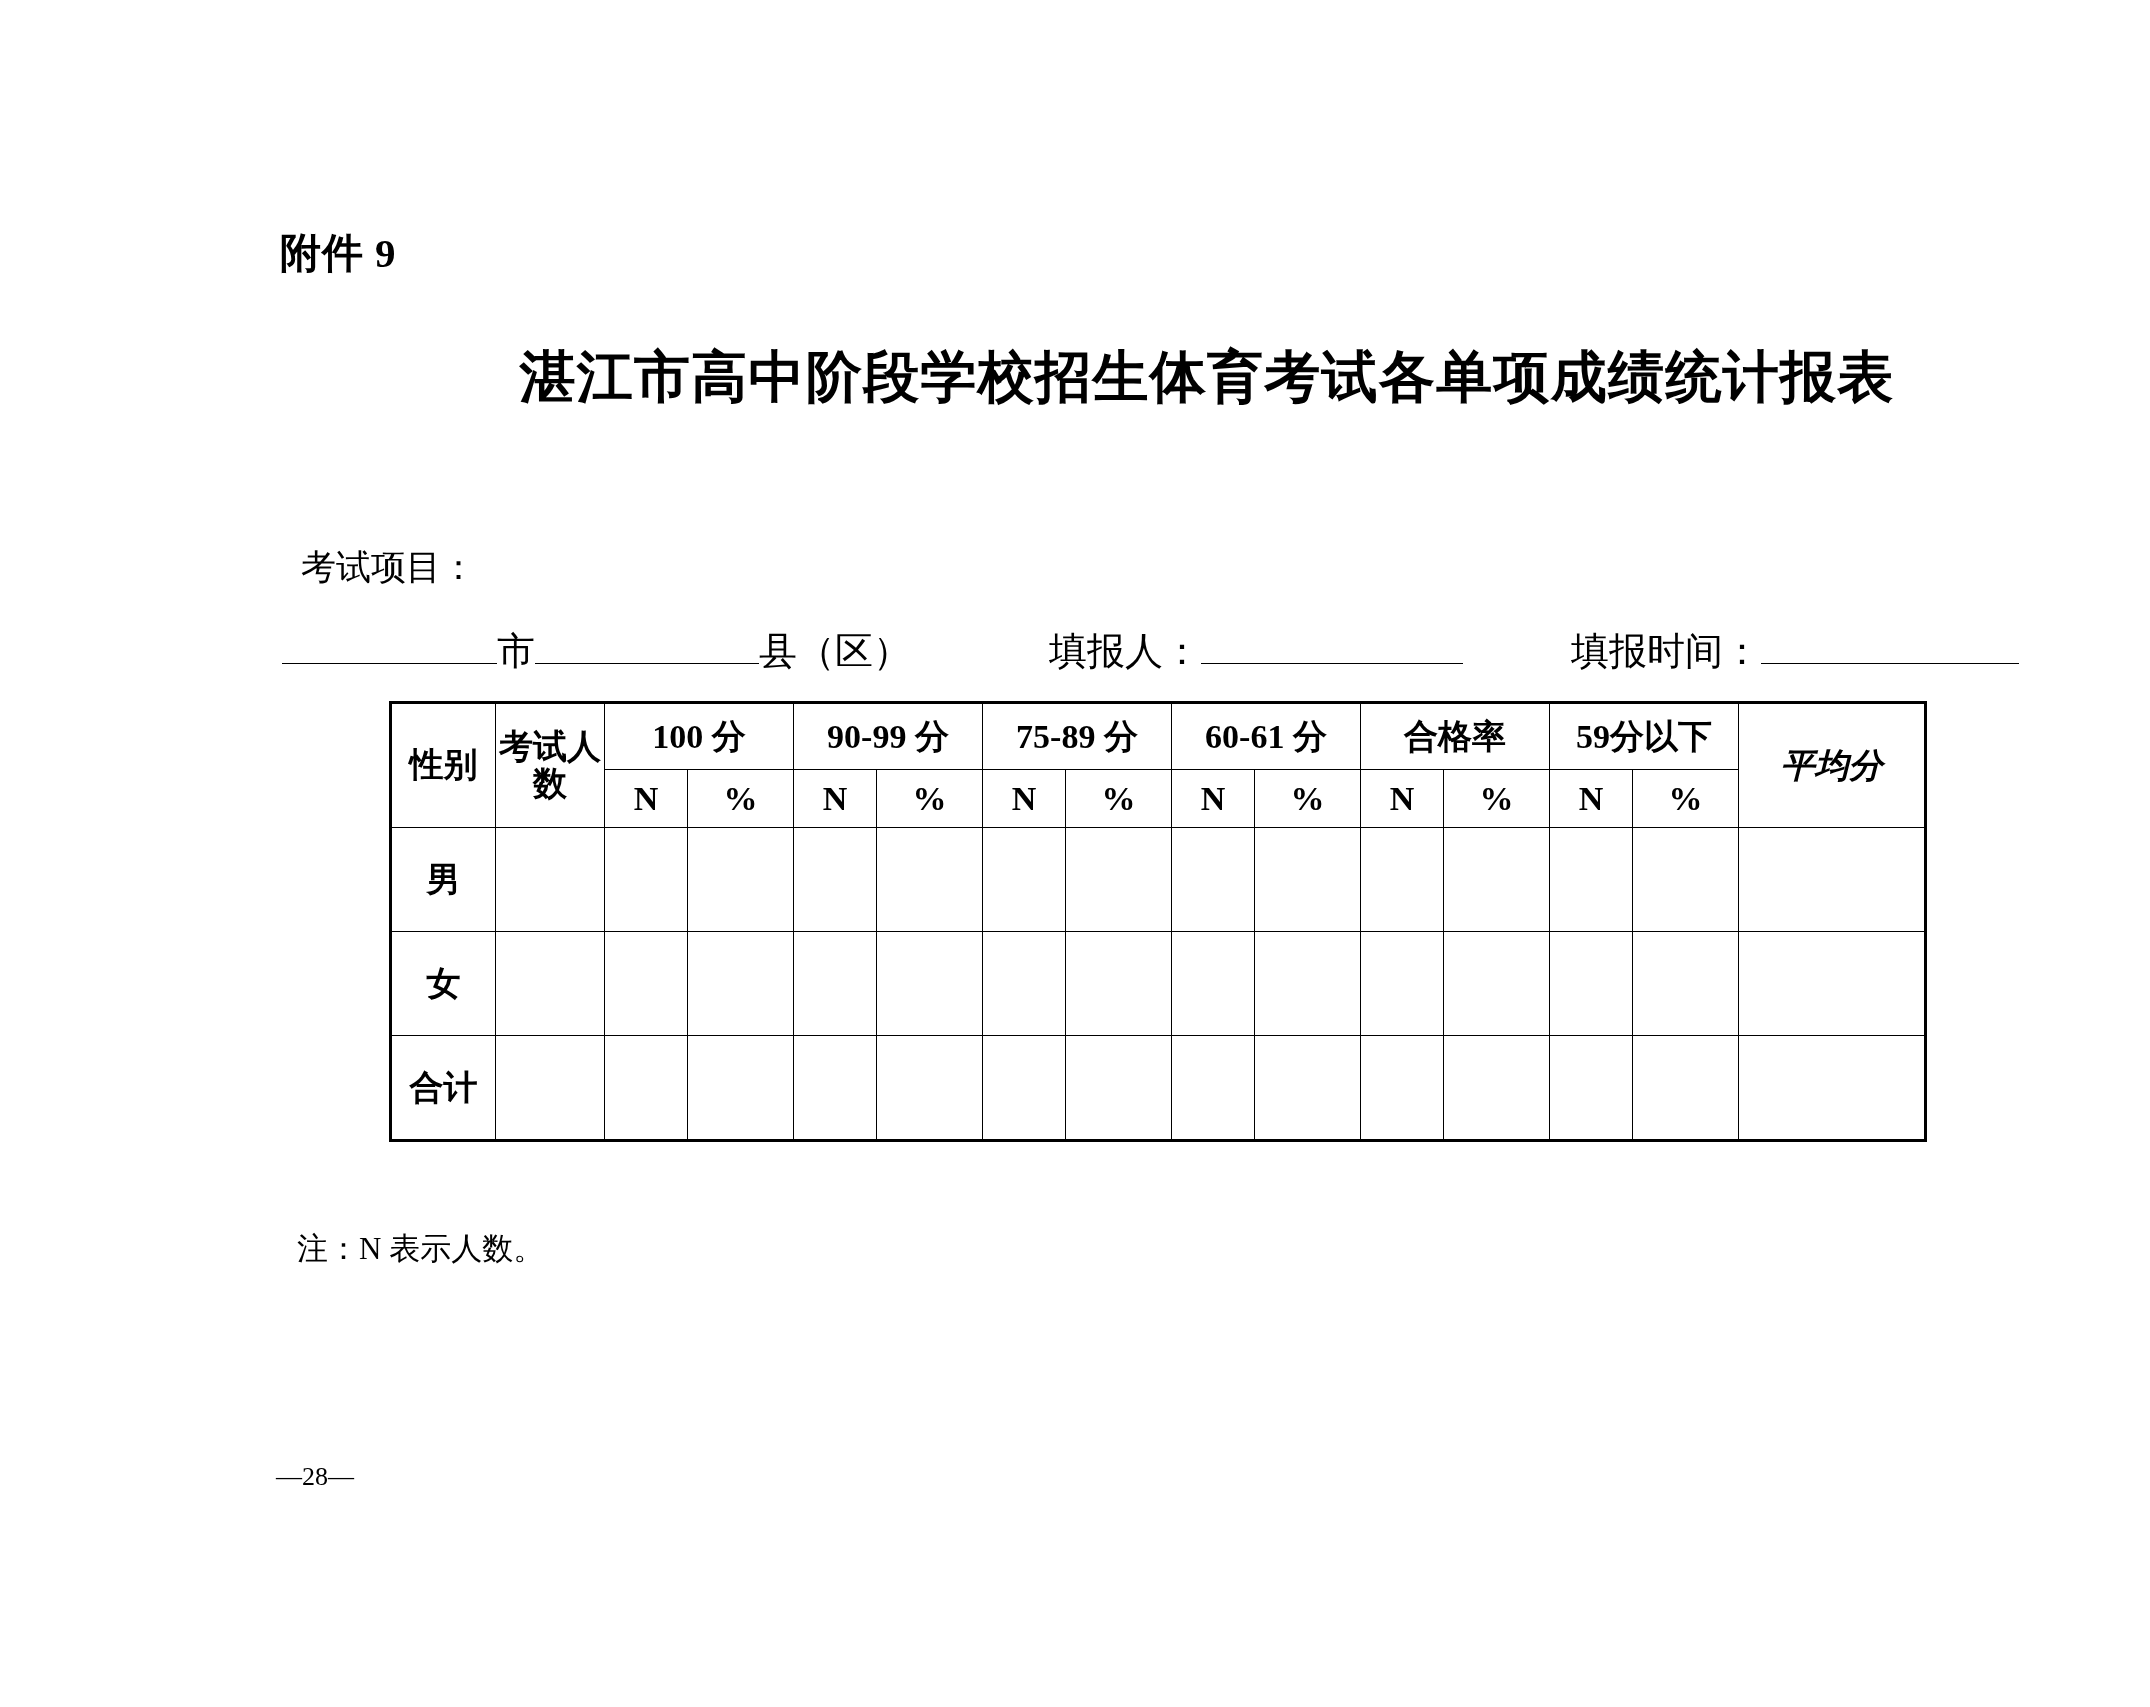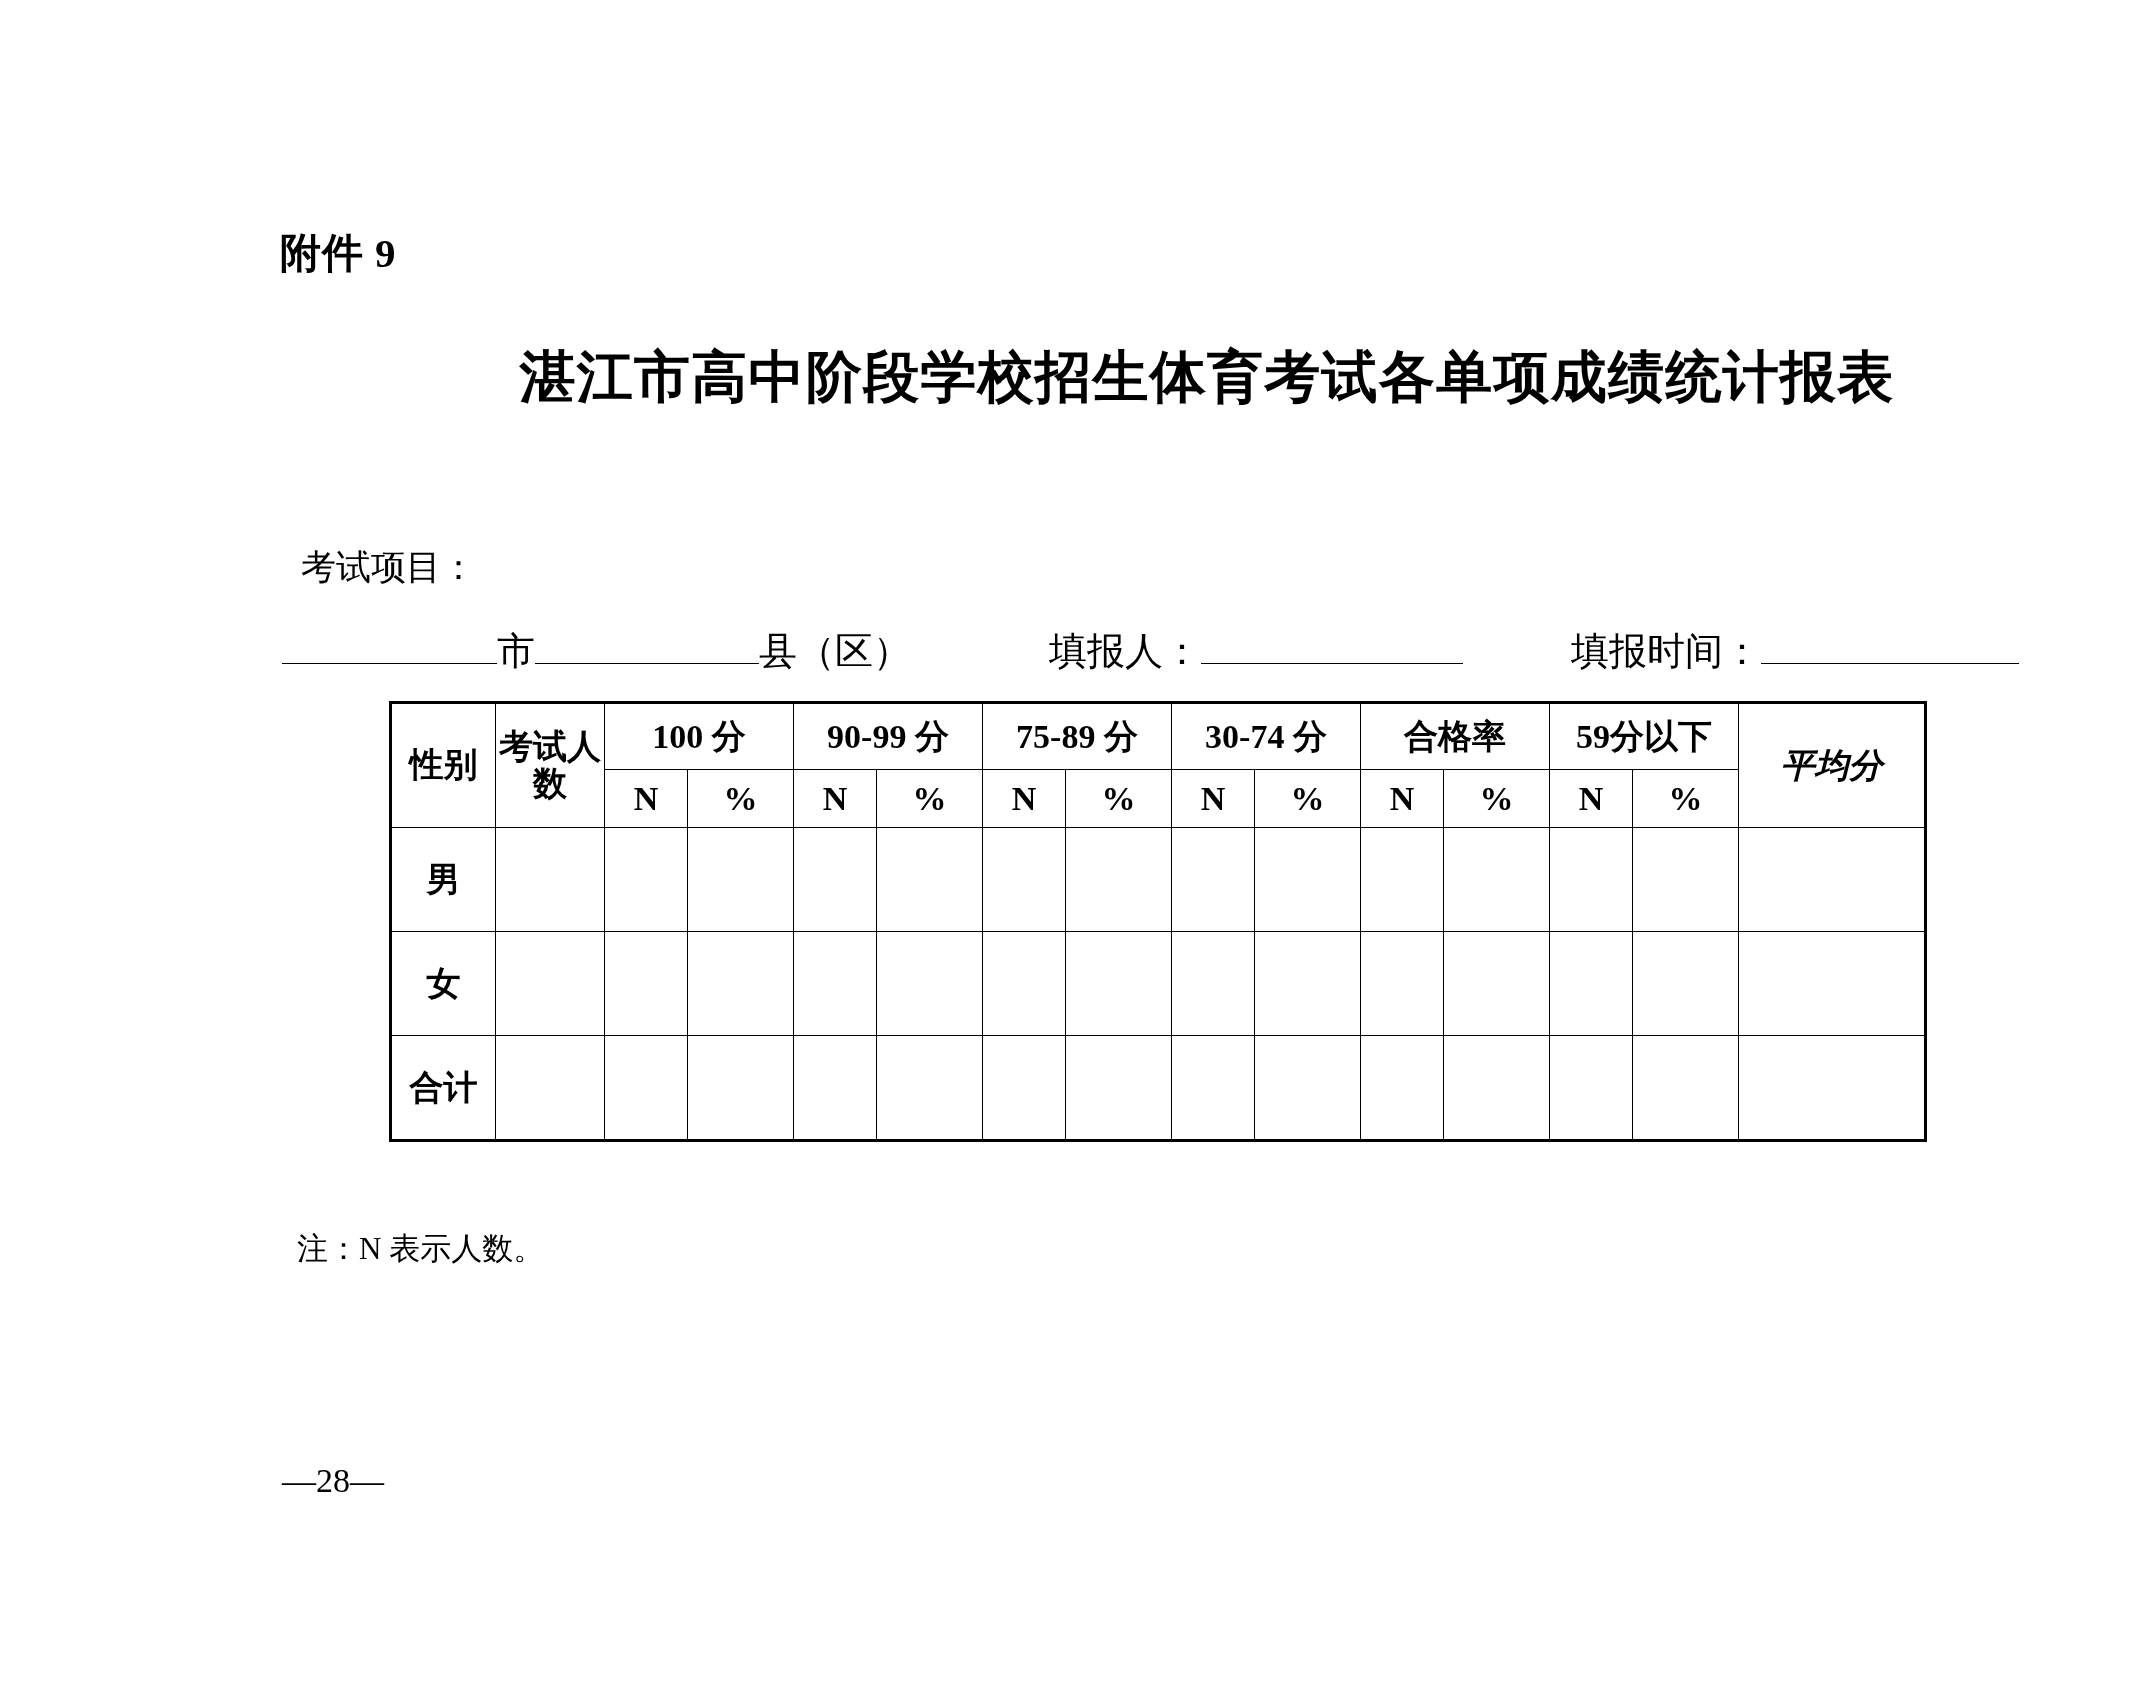--- a/index.html
+++ b/index.html
@@ -120,23 +120,23 @@
     position: absolute;
     left: 297px;
     top: 1228px;
     font-size: 31px;
     white-space: nowrap;
   }
 
   
   .page-number {
     position: absolute;
-    left: 282px;
+    left: 276px;
     top: 1462px;
-    font-size: 34px;
+    font-size: 26px;
     white-space: nowrap;
   }
 </style>
 </head>
 <body>
 
 <div class="page">
 
   <div class="attach-label">附件 9</div>
 
@@ -153,21 +153,21 @@
       <tr>
         <th class="hdr-group col-gender" rowspan="2">
           <div class="vert-gender"><span>性别</span></div>
         </th>
         <th class="hdr-group col-count" rowspan="2">
           <div class="two-line">考试人数</div>
         </th>
         <th class="hdr-group" colspan="2">100 分</th>
         <th class="hdr-group" colspan="2">90-99 分</th>
         <th class="hdr-group" colspan="2">75-89 分</th>
-        <th class="hdr-group" colspan="2">30-74 分</th>
+        <th class="hdr-group" colspan="2">60-61 分</th>
         <th class="hdr-group" colspan="2">合格率</th>
         <th class="hdr-group" colspan="2">59分以下</th>
         <th class="hdr-group col-avg" rowspan="2">平均分</th>
       </tr>
       <tr>
         <th class="hdr-sub col-n">N</th>
         <th class="hdr-sub col-p">%</th>
         <th class="hdr-sub col-n">N</th>
         <th class="hdr-sub col-p">%</th>
         <th class="hdr-sub col-n">N</th>

